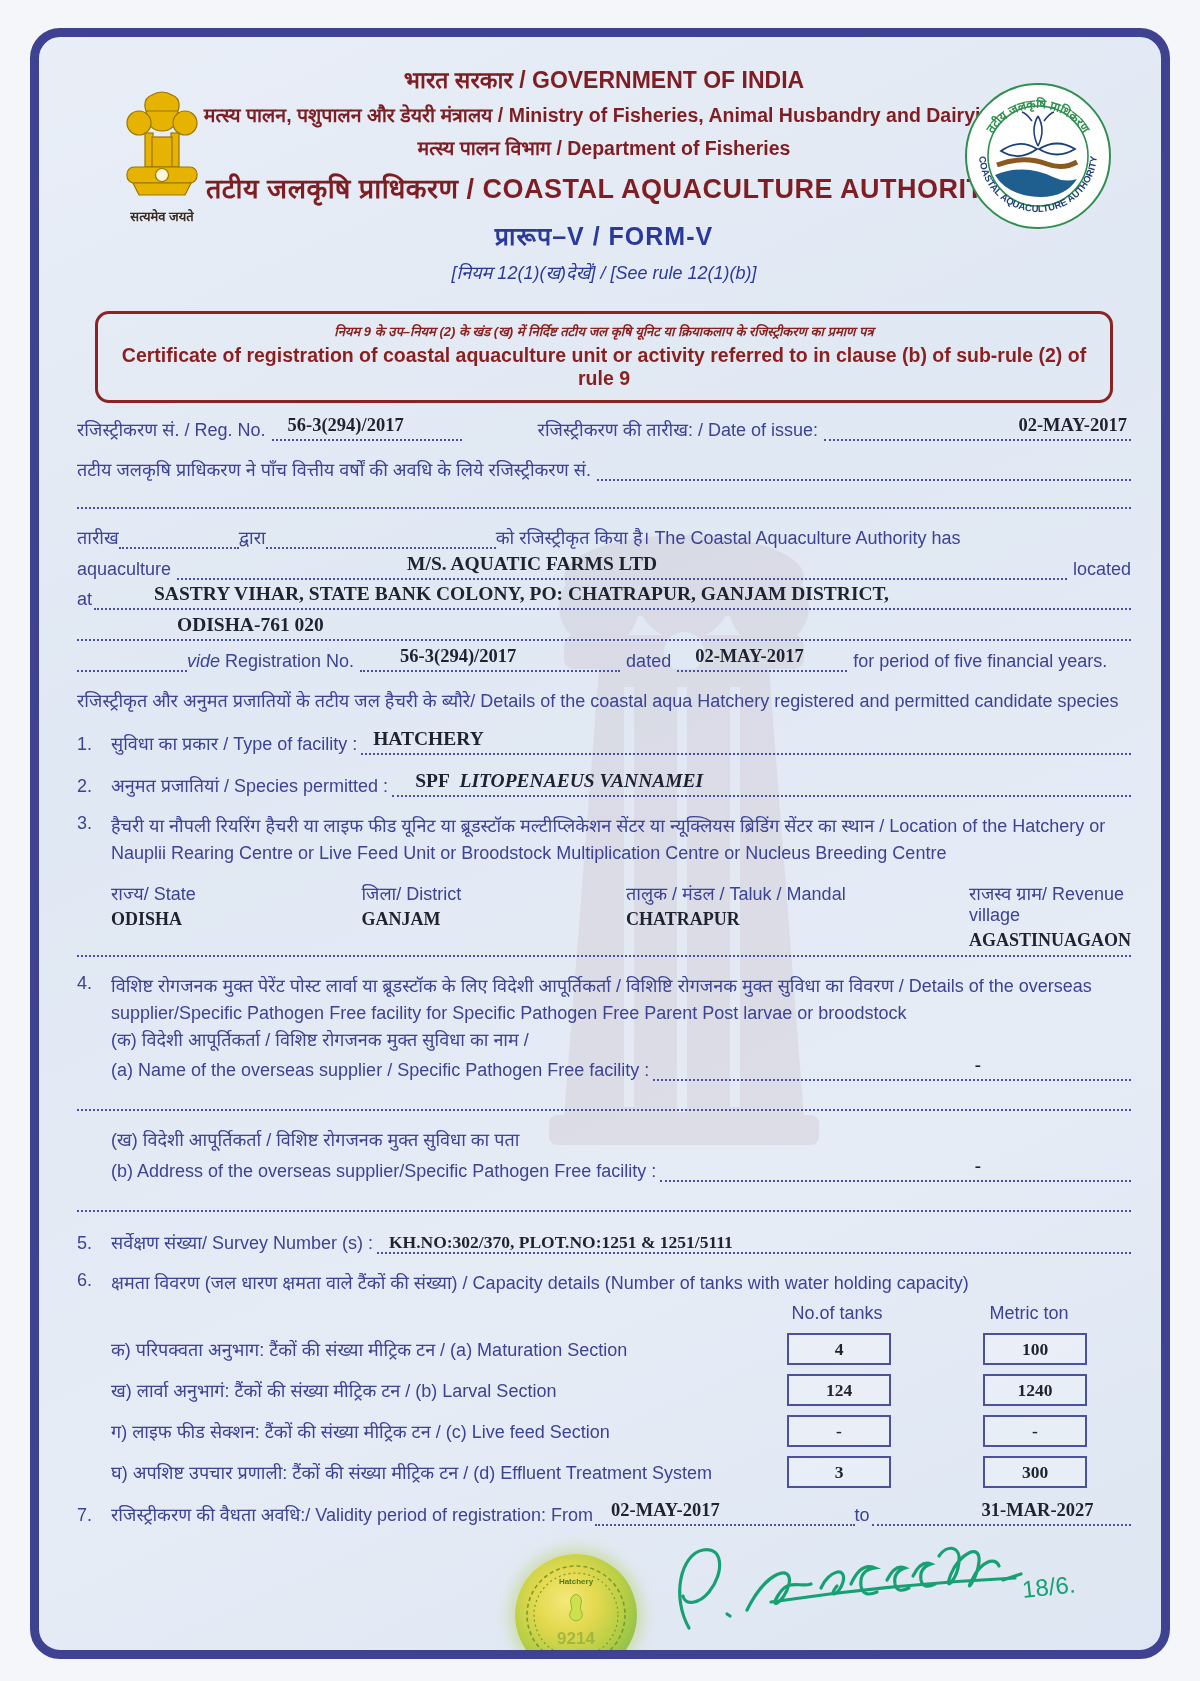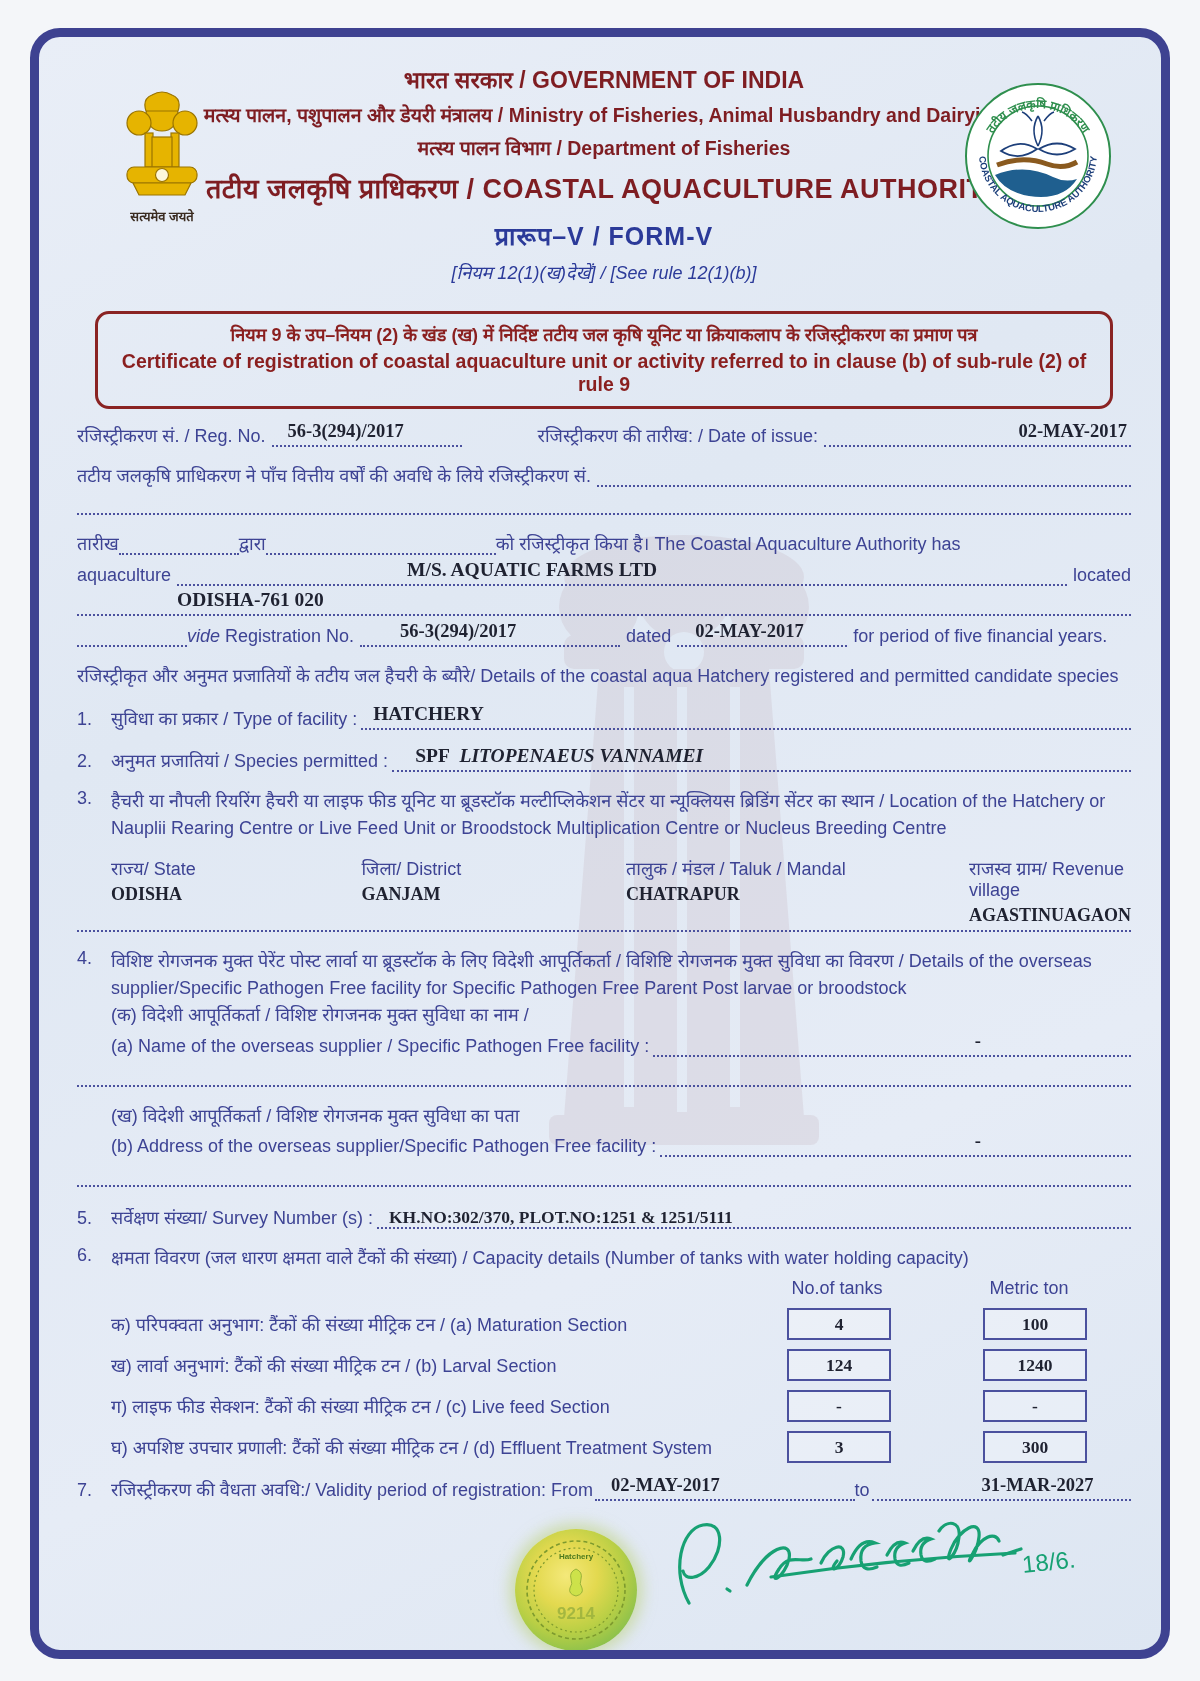--- a/index.html
+++ b/index.html
@@ -30,21 +30,21 @@
   .h3{font-size:19.5px;margin-top:6px;}
   .h4{font-size:27px;margin-top:8px;letter-spacing:.5px;}
   .formv{color:#2b3a99;font-weight:bold;font-size:25px;margin-top:12px;letter-spacing:1px;}
   .rule{color:#2b3a99;font-size:18px;margin-top:8px;font-style:italic;}
 
   
   .tbox{
     margin:10px 18px 0 18px;border:3px solid #8a2323;border-radius:14px;
     padding:8px 14px 10px;text-align:center;color:#8a1f1f;font-weight:bold;
   }
-  .tbox .hi{font-size:18px;}
+  .tbox .hi{font-size:13px;font-style:italic;}
   .tbox .en{font-size:19.5px;margin-top:4px;}
 
   
   .content{color:#3d4394;font-size:18px;margin-top:10px;}
   .line{display:flex;align-items:flex-end;margin-top:8px;}
   .dots{flex:1;border-bottom:2px dotted #4b519e;position:relative;height:1.15em;min-width:30px;}
   .dots.fixed{flex:none;}
   .val{
     position:absolute;bottom:3px;white-space:nowrap;
     font-family:"Liberation Serif", serif;font-weight:bold;color:#1f2231;font-size:18.5px;
@@ -191,20 +191,26 @@
 
       <div class="line">
         <span class="lbl">aquaculture</span>
         <span class="dots" style="margin:0 6px;">
           <span class="val" style="left:230px;font-size:19.5px;">M/S. AQUATIC FARMS LTD</span>
         </span>
         <span class="lbl">located</span>
       </div>
 
       <div class="line">
+        <span class="lbl">at</span>
+        <span class="dots" style="margin-left:2px;">
+          <span class="val" style="left:60px;font-size:19.5px;">SASTRY VIHAR, STATE BANK COLONY, PO: CHATRAPUR, GANJAM DISTRICT,</span>
+        </span>
+      </div>
+      <div class="line">
         <span class="dots">
           <span class="val" style="left:100px;font-size:19.5px;">ODISHA-761 020</span>
         </span>
       </div>
 
       <div class="line">
         <span class="dots fixed" style="width:110px;"></span>
         <span class="lbl"><span class="it">vide</span> <span>Registration No.</span></span>
         <span class="dots fixed" style="width:260px;margin:0 6px;">
           <span class="val" style="left:40px;">56-3(294)/2017</span>

